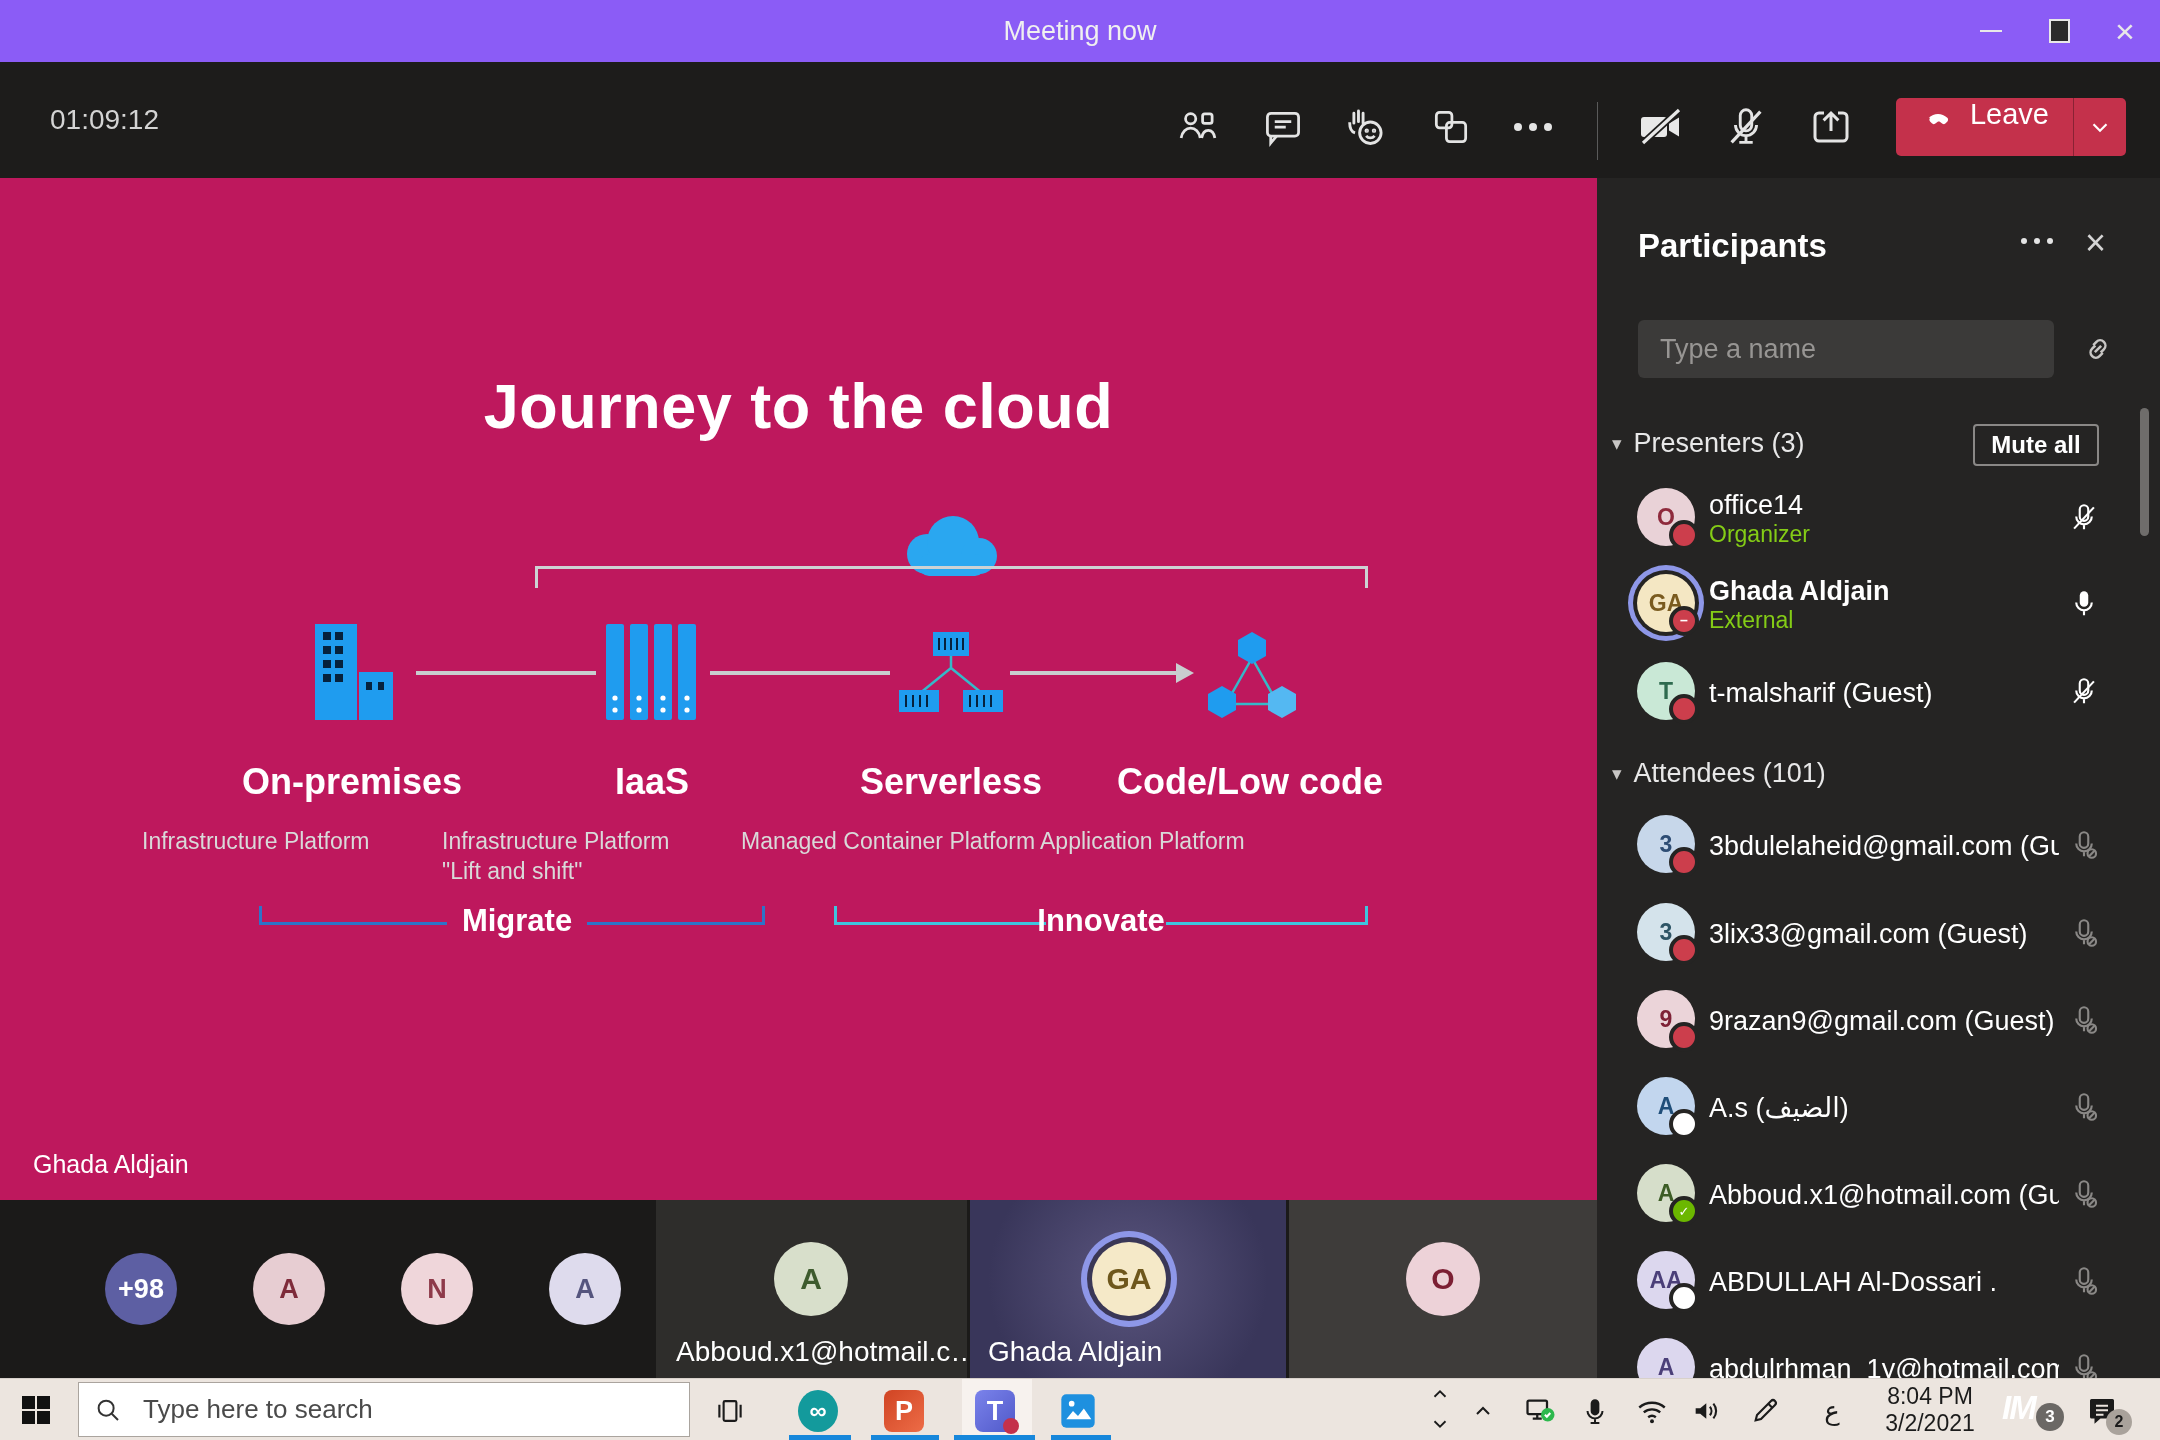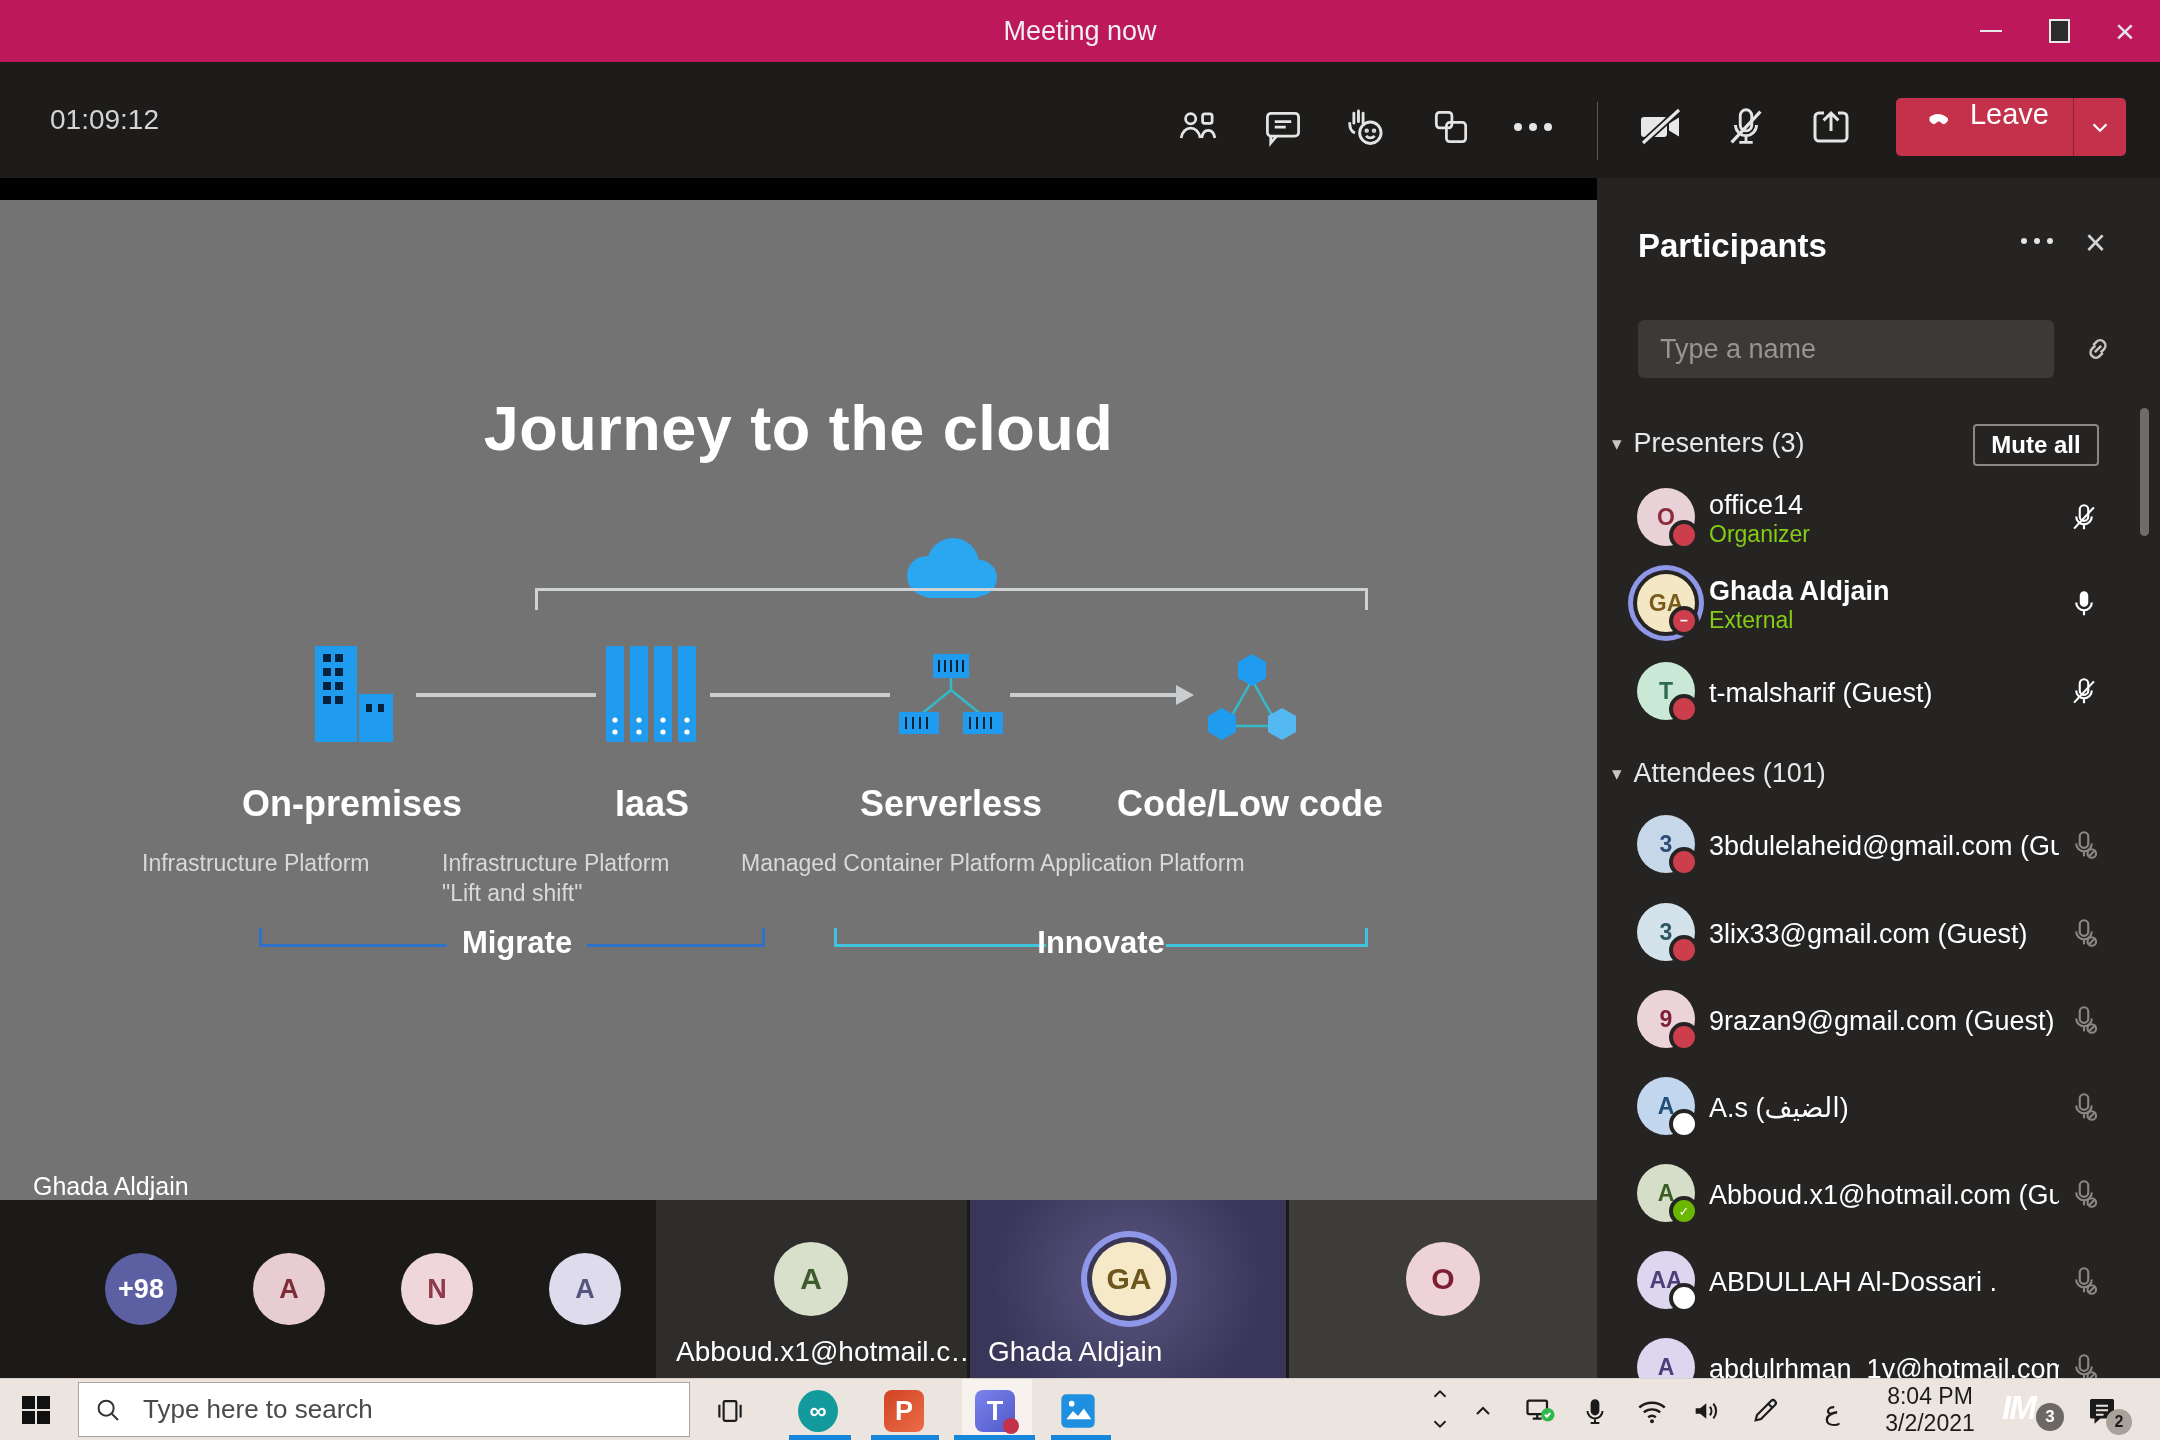--- a/index.html
+++ b/index.html
@@ -1,20 +1,20 @@
 <!DOCTYPE html>
 <html><head>
 <meta charset="utf-8">
 <style>
   html,body{margin:0;padding:0;background:#000;}
   #app{position:relative;width:2160px;height:1440px;overflow:hidden;
        font-family:"Liberation Sans","DejaVu Sans",sans-serif;
        -webkit-font-smoothing:antialiased;color:#fff;}
   
-  .titlebar{position:absolute;left:0;top:0;width:2160px;height:62px;background:#be185d;}
+  .titlebar{position:absolute;left:0;top:0;width:2160px;height:62px;background:#8b5cf6;}
   .titlebar .title{position:absolute;left:0;right:0;top:0;height:62px;line-height:62px;
        text-align:center;font-size:27px;color:#f0f0f0;}
   .winbtn{position:absolute;top:0;width:66px;height:62px;display:flex;align-items:center;justify-content:center;color:#e8e8e8;}
   .winbtn.min{right:136px}.winbtn.max{right:68px}.winbtn.close{right:2px;font-size:34px;font-weight:300;}
   .winbtn.min i{display:block;width:22px;height:2px;background:#e8e8e8;}
   .winbtn.max i{display:block;width:17px;height:20px;border:2px solid #e8e8e8;position:relative;background:#2b2b2b;}
   .winbtn.max i:before{content:"";position:absolute;left:4px;top:-7px;width:17px;height:20px;border:2px solid #e8e8e8;z-index:-1;}
   
   .toolbar{position:absolute;left:0;top:62px;width:2160px;height:116px;background:#1d1c1b;}
   .timer{position:absolute;left:50px;top:0;height:116px;line-height:116px;font-size:28px;color:#d4d4d4;}
@@ -23,21 +23,21 @@
        display:flex;align-items:center;justify-content:center;}
   .tool-ic{position:absolute;top:30px;width:70px;height:70px;display:flex;align-items:center;justify-content:center;color:#e4e4e4;}
   .tool-ic svg{stroke:#e4e4e4;fill:none;stroke-width:1.5;}
   .active-underline{position:absolute;left:1169px;top:151px;width:58px;height:6px;border-radius:3px;}
   .dots3{display:flex;gap:7px}.dots3 i{width:8px;height:8px;border-radius:50%;background:#e4e4e4;}
   .tb-divider{position:absolute;left:1597px;top:40px;width:1px;height:58px;background:#5a5a5a;}
   .leave{position:absolute;left:1896px;top:36px;width:230px;height:58px;border-radius:5px;display:flex;color:#fff;}
   .leave-main{flex:1;display:flex;align-items:flex-start;justify-content:center;gap:14px;font-size:29px;}
   .leave-chev{width:52px;border-left:1px solid rgba(0,0,0,.3);display:flex;align-items:center;justify-content:center;}
   
-  .stage{position:absolute;left:0;top:178px;width:1597px;height:1022px;background:#737373;overflow:hidden;margin-top:22px;}
+  .stage{position:absolute;left:0;top:178px;width:1597px;height:1022px;background:#be185d;overflow:hidden;}
   .slide-title{position:absolute;left:0;width:1597px;top:192px;text-align:center;
        font-size:63px;font-weight:600;color:#fff;letter-spacing:.5px;}
   .top-bracket{position:absolute;left:535px;top:388px;width:833px;height:22px;border-top:3px solid #cdd2d4;}
   .top-bracket:before,.top-bracket:after{content:"";position:absolute;top:-3px;width:3px;height:22px;background:#cdd2d4;}
   .top-bracket:before{left:0}.top-bracket:after{right:0}
   .slide-ic{position:absolute;}
   .conn{position:absolute;height:4px;background:#c9cdcf;top:493px;}
   .conn.arrow:after{content:"";position:absolute;right:-16px;top:-8px;border-left:18px solid #c9cdcf;
        border-top:10px solid transparent;border-bottom:10px solid transparent;}
   .col-name{position:absolute;top:583px;width:400px;margin-left:-200px;text-align:center;font-size:36px;font-weight:700;color:#fff;}

